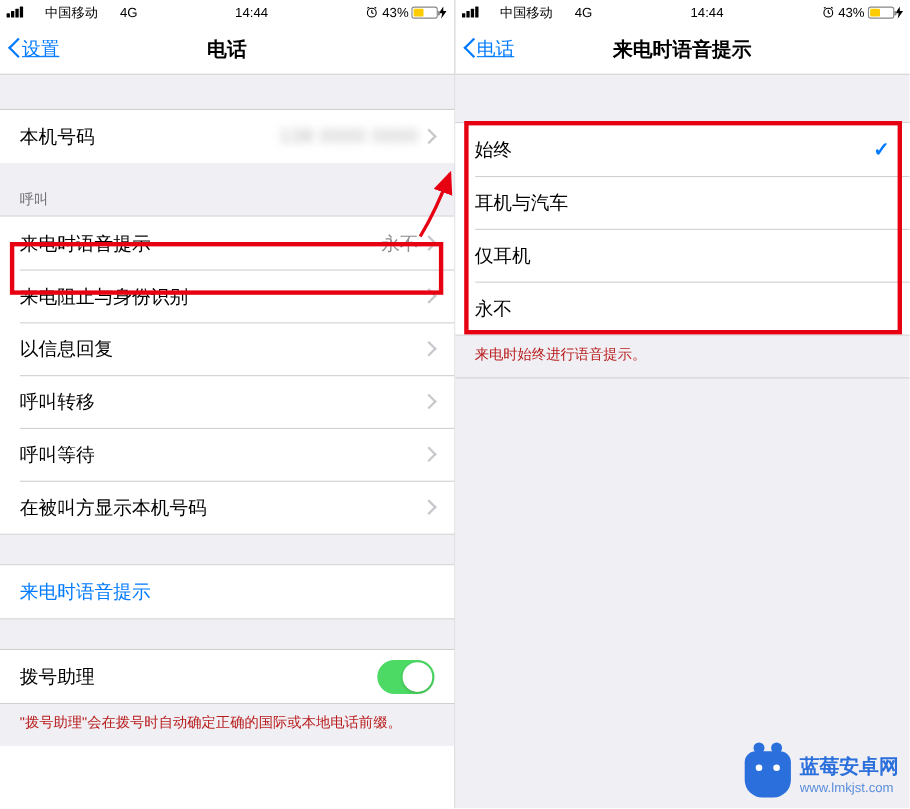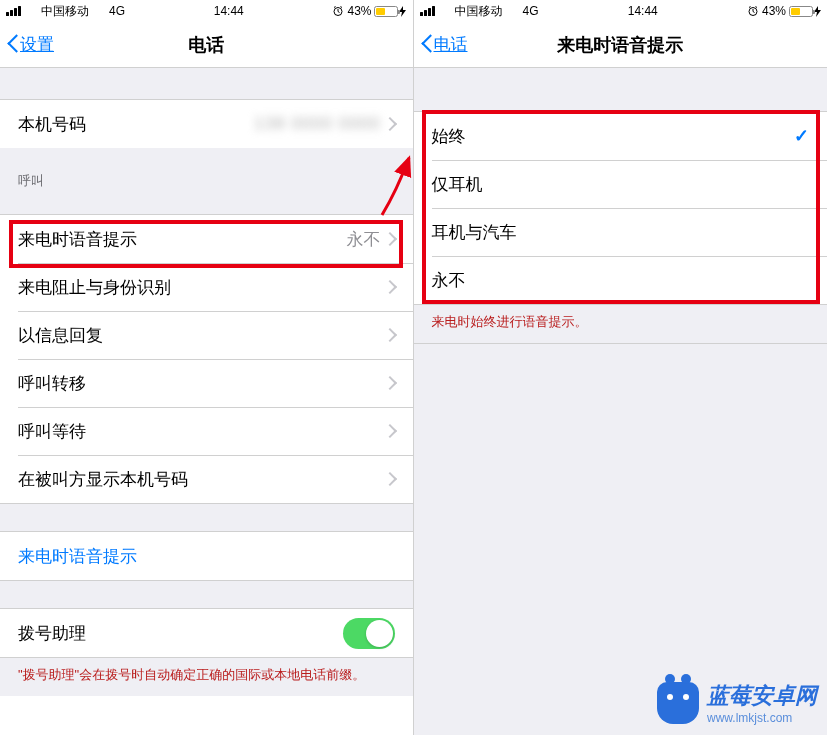--- a/index.html
+++ b/index.html
@@ -87,21 +87,21 @@
     }
     .nav-title {
       margin: 0 auto;
       font-size: 18px;
       font-weight: 600;
       color: #000;
     }
     .section-gap { background: #efeff4; height: 29px; border-top: 1px solid #d0d0d0; border-bottom: 1px solid #d0d0d0; }
     .section-header {
       background: #efeff4;
-      padding: 24px 18px 24px;
+      padding: 24px 18px 6px;
       font-size: 13px;
       color: #6d6d72;
       border-bottom: 1px solid #d0d0d0;
     }
     .section-footer {
       background: #efeff4;
       padding: 8px 18px 12px;
       font-size: 13px;
       color: #b91c1c;
       border-top: 1px solid #d0d0d0;
@@ -212,21 +212,21 @@
     .wm-logo::after {
       content: '';
       position: absolute;
       width: 6px; height: 6px;
       background: #fff;
       border-radius: 50%;
       top: 12px; left: 10px;
       box-shadow: 16px 0 0 #fff;
     }
     .wm-text { display: flex; flex-direction: column; }
-    .wm-title { font-size: 22px; font-weight: 700; color: #2a6fdb; font-style: italic; }
+    .wm-title { font-size: 18px; font-weight: 700; color: #2a6fdb; }
     .wm-url { font-size: 12px; color: #5a8edb; }
     
     .screen-gap-top { background: #efeff4; height: 32px; border-bottom: 1px solid #d0d0d0; }
   </style>
 </head>
 <body>
 
 <div class="container">
 
   <div class="screen screen-left">
@@ -370,25 +370,25 @@
     </div>
 
     <div style="background:#efeff4;height:44px;border-bottom:1px solid #d0d0d0"></div>
 
     <div class="row">
       <span class="row-label">始终</span>
       <span class="row-spacer"></span>
       <span class="check-icon">✓</span>
     </div>
     <div class="row">
+      <span class="row-label">耳机与汽车</span>
+      <span class="row-spacer"></span>
+    </div>
+    <div class="row">
       <span class="row-label">仅耳机</span>
-      <span class="row-spacer"></span>
-    </div>
-    <div class="row">
-      <span class="row-label">耳机与汽车</span>
       <span class="row-spacer"></span>
     </div>
     <div class="row">
       <span class="row-label">永不</span>
       <span class="row-spacer"></span>
     </div>
 
     <div class="section-footer">来电时始终进行语音提示。</div>
     <div class="bg-fill"></div>
 

